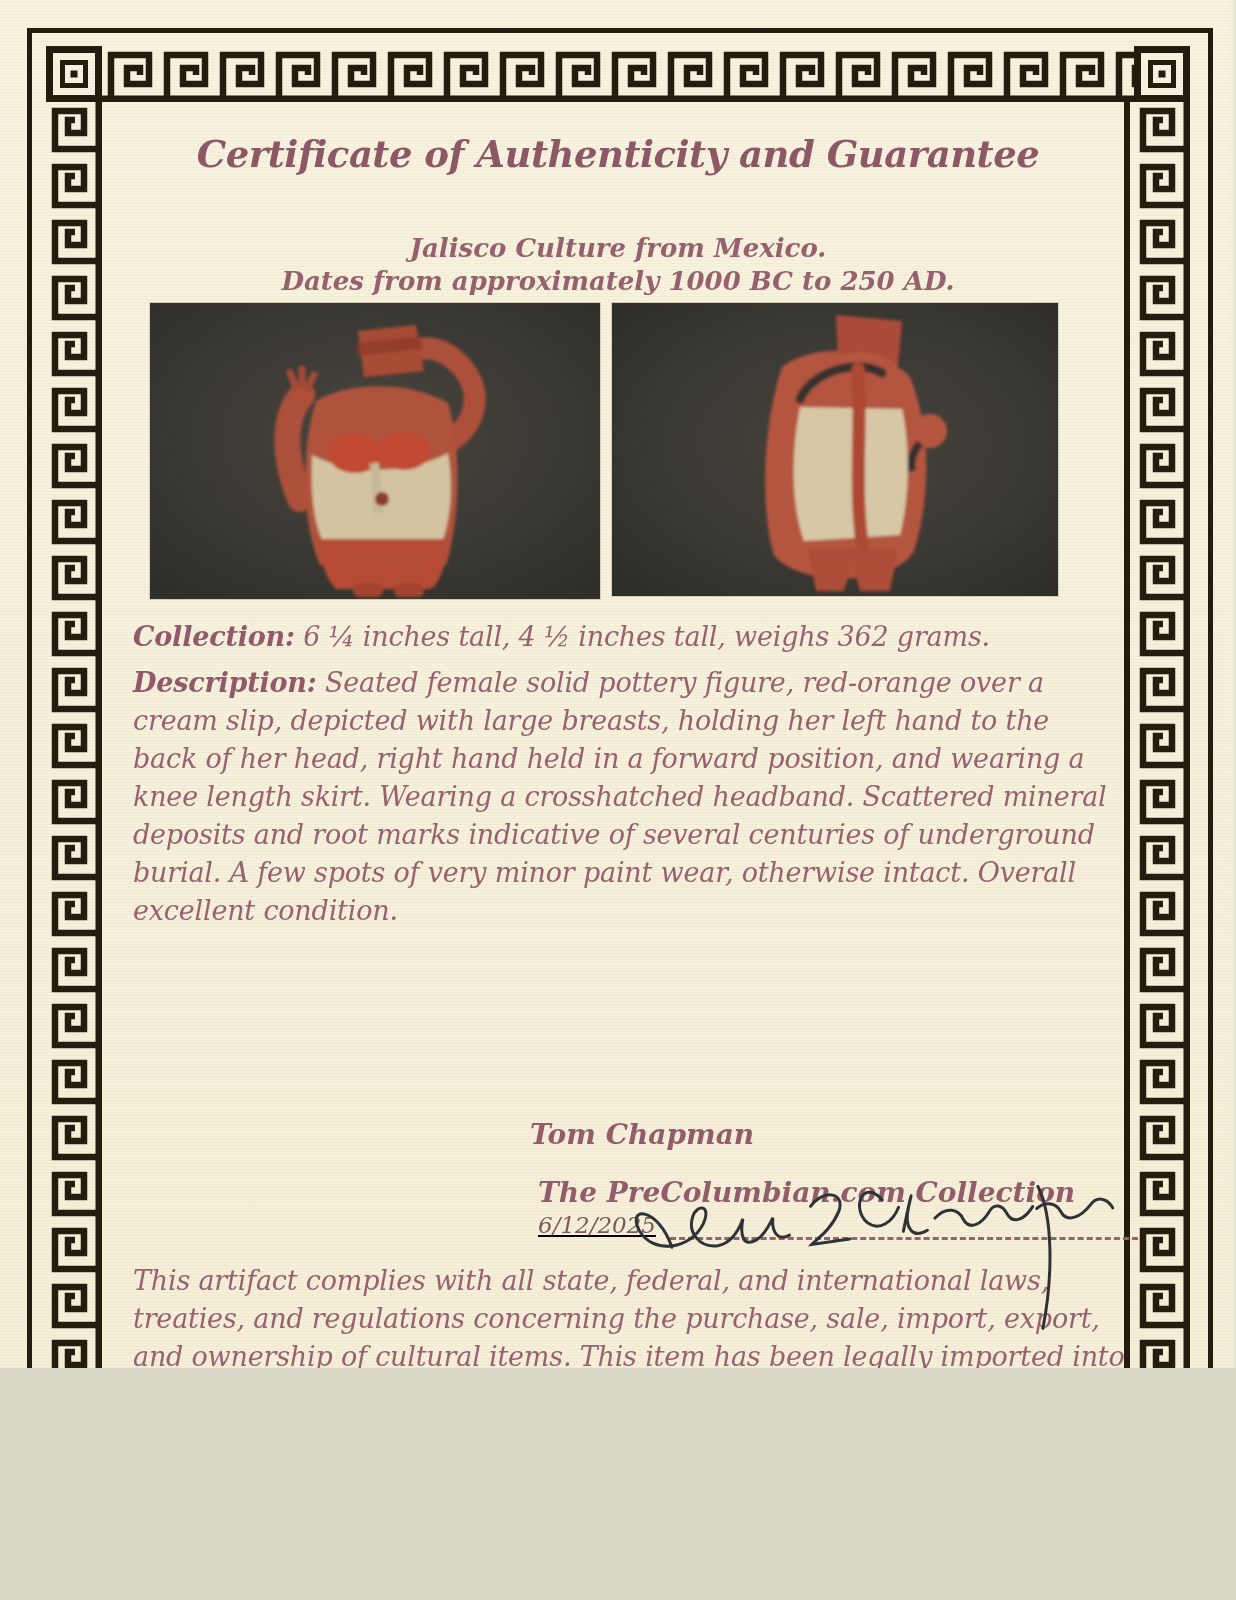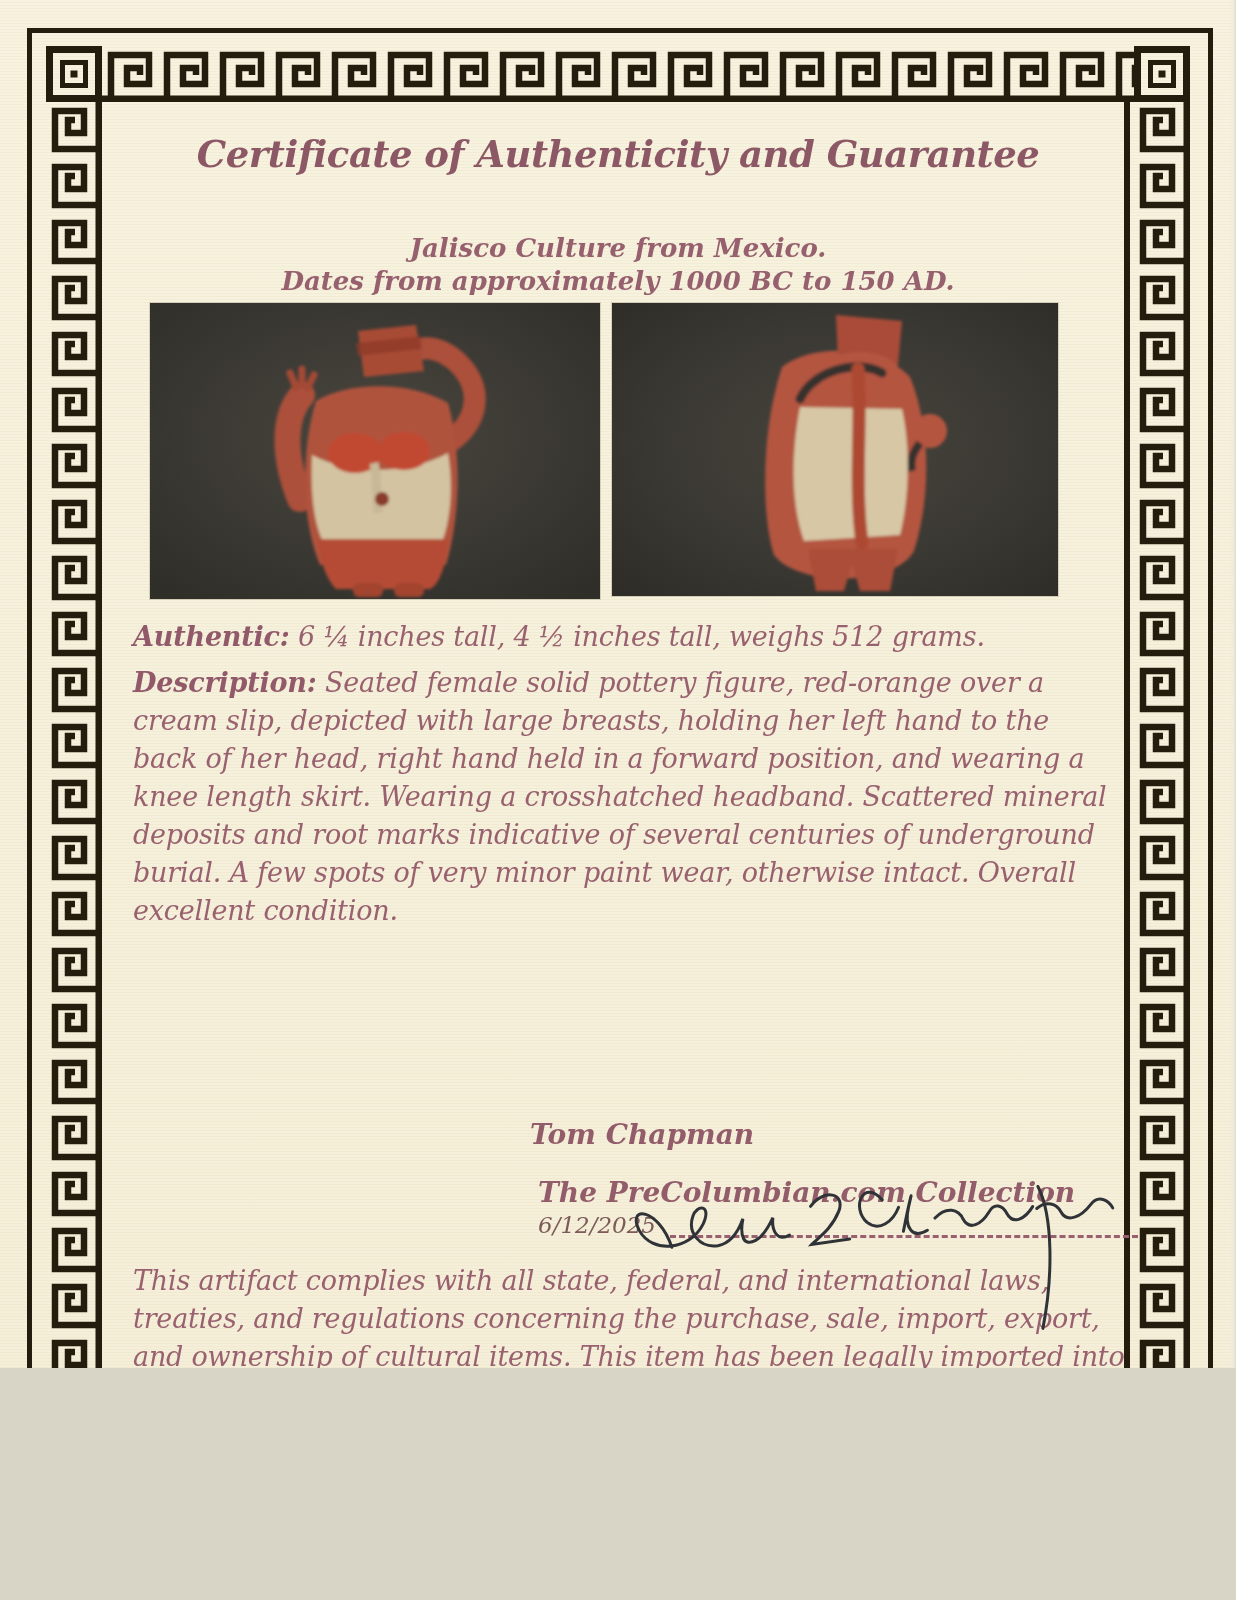--- a/index.html
+++ b/index.html
@@ -37,21 +37,21 @@
     position:absolute;left:133px;width:985px;margin:0;
     font-style:italic;font-size:27px;line-height:38px;color:#99616f;
     letter-spacing:-0.2px;
   }
   .para .lbl{font-weight:bold;color:#91596a;}
   .dims{top:618px;}
   .desc{top:664px;}
   .prov{top:926px;}
   .sig-name{position:absolute;left:530px;top:1118px;margin:0;font-style:italic;font-weight:bold;font-size:28px;color:#925c6a;}
   .sig-coll{position:absolute;left:530px;top:1168px;margin:8px;font-style:italic;font-weight:bold;font-size:28px;color:#925c6a;}
-  .date-row{position:absolute;left:538px;top:1212px;display:flex;align-items:center;}
+  .date-row{position:absolute;left:538px;top:1212px;display:flex;align-items:flex-end;text-decoration:underline;}
   .date-txt{font-style:italic;font-size:23px;color:#7c5a57;padding-bottom:2px;}
   .dash-line{display:inline-block;width:468px;height:20px;border-bottom:3px dashed #99616f;margin-left:14px;}
   .sig-ink{position:absolute;left:600px;top:1148px;z-index:3;pointer-events:none;}
   .legal{top:1262px;width:1000px;}
   .scan-edge-bottom{
     position:absolute;left:0;right:0;bottom:0;height:12px;z-index:4;
     background:linear-gradient(178deg, rgba(0,0,0,0) 35%, #a5a296 68%, #716f66 100%);
   }
   .scan-edge-right{
     position:absolute;top:0;bottom:0;right:0;width:7px;z-index:4;
@@ -118,21 +118,21 @@
       <rect x="3.5" y="3.5" width="49" height="49" class="bd" stroke-width="7"></rect>
       <rect x="16.5" y="16.5" width="23" height="23" class="bd" stroke-width="5"></rect>
       <rect x="24.5" y="24.5" width="7" height="7" class="bf"></rect>
     </g>
   </svg>
 
   <div class="content">
 
     <h1 class="title">Certificate of Authenticity and Guarantee</h1>
     <p class="sub sub2">Jalisco Culture from Mexico.</p>
-    <p class="sub sub3">Dates from approximately 1000 BC to 150 AD.</p>
+    <p class="sub sub3">Dates from approximately 1000 BC to 250 AD.</p>
 
     <div class="photos">
 
       <svg class="photo" width="450" height="296" viewBox="0 0 450 296">
         <defs>
           <radialGradient id="pg1" cx="50%" cy="45%" r="70%">
             <stop offset="0%" stop-color="#4a463e"></stop>
             <stop offset="60%" stop-color="#3a3833"></stop>
             <stop offset="100%" stop-color="#302e29"></stop>
           </radialGradient>
@@ -178,21 +178,21 @@
           <path d="M188,96 C202,66 248,56 270,70" stroke="#35332e" stroke-width="9" fill="none" stroke-linecap="round"></path>
           <circle cx="318" cy="128" r="17" fill="#b4553f"></circle>
           <path d="M308,140 C300,150 298,160 300,168" stroke="#35332e" stroke-width="8" fill="none"></path>
           <path d="M188,104 C178,158 180,204 192,238 L288,232 C298,192 298,142 290,106 Z" fill="#d7c7a5"></path>
           <path d="M246,66 C250,120 242,180 250,240" stroke="#ad4832" stroke-width="13" fill="none" stroke-linecap="round"></path>
           <path d="M196,246 L204,288 L232,288 L240,260 L248,288 L278,288 L286,246 Z" fill="#ab4e38"></path>
         </g>
       </svg>
     </div>
 
-    <p class="para dims"><span class="lbl">Authentic:</span><span> 6 ¼ inches tall, 4 ½ inches tall, weighs 512 grams.</span></p>
+    <p class="para dims"><span class="lbl">Collection:</span><span> 6 ¼ inches tall, 4 ½ inches tall, weighs 362 grams.</span></p>
 
     <p class="para desc"><span class="lbl">Description:</span><span> Seated female solid pottery figure, red-orange over a cream slip, depicted with large breasts, holding her left hand to the back of her head, right hand held in a forward position, and wearing a knee length skirt. Wearing a crosshatched headband. Scattered mineral deposits and root marks indicative of several centuries of underground burial. A few spots of very minor paint wear, otherwise intact. Overall excellent condition.</span></p>
 
 
     <p class="sig-name">Tom Chapman</p>
     <p class="sig-coll">The PreColumbian.com Collection</p>
 
     <div class="date-row">
       <span class="date-txt">6/12/2025</span>
       <span class="dash-line"></span>

